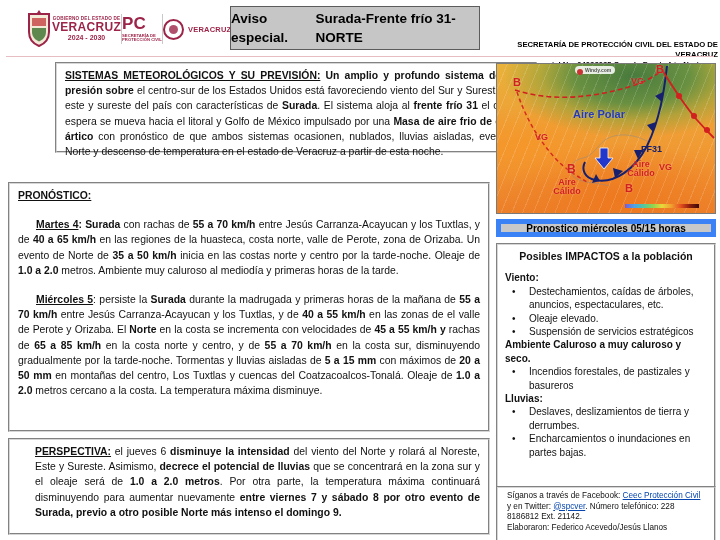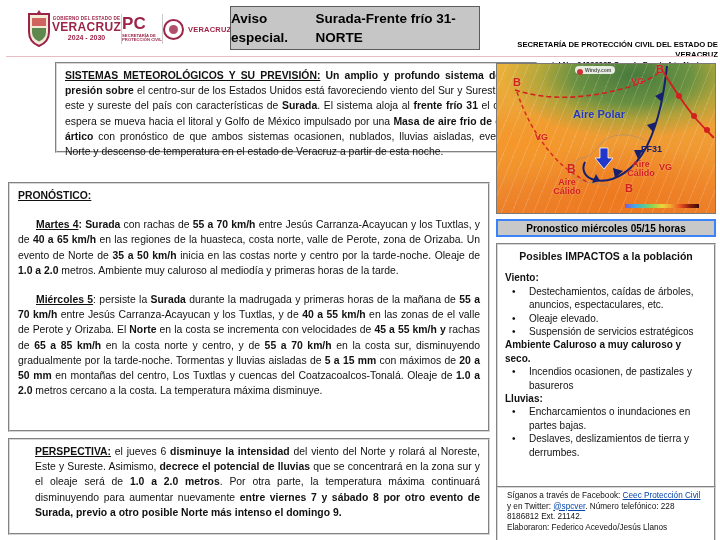--- a/index.html
+++ b/index.html
@@ -63,21 +63,21 @@
   .lbl-navy { color:#17206e; }
   .wrap2 { white-space:normal; width:36px; text-align:center; line-height:1.05; }
   .windy { position:absolute; left:78px; top:2px; background:rgba(255,255,255,.85); border-radius:6px;
     font-size:5px; font-weight:700; color:#555; padding:1px 4px 1px 10px; }
   .windy::before { content:""; position:absolute; left:2px; top:2.5px; width:6px; height:6px;
     border-radius:50%; background:#c33; }
   .scalebar { position:absolute; left:128px; top:140px; width:74px; height:4px;
     background:linear-gradient(90deg,#7b5bd6,#4aa3e8,#52c7a0,#8fd44f,#e8d83a,#f0a030,#e85020,#8c1c0e,#3a0a06); }
 
   .map-caption { position:absolute; left:496px; top:219px; width:220px; height:18px;
-    background:#c8c8c8; border:2px solid #3b82f6; display:flex; align-items:center; justify-content:center;
+    background:#c8c8c8; border:5px solid #3b82f6; display:flex; align-items:center; justify-content:center;
     font-size:10px; font-weight:800; color:#000; }
 
   .impacts-box { position:absolute; left:496px; top:243px; width:220px; height:284px;
     border:2px groove #d6d6d6; background:#fff; padding:5px 7px; font-size:10px; line-height:13.4px; }
   .impacts-title { text-align:center; font-weight:800; font-size:10.5px; margin-bottom:8px; }
   .impact-heading { font-weight:800; }
   .impacts-box ul { list-style:none; }
   .impacts-box li { position:relative; padding-left:24px; }
   .impacts-box li::before { content:"\2022"; position:absolute; left:7px; top:0; }
 
@@ -192,26 +192,26 @@
 
   <div class="impact-heading">Viento:</div>
   <ul>
     <li>Destechamientos, caídas de árboles, anuncios, espectaculares, etc.</li>
     <li>Oleaje elevado.</li>
     <li>Suspensión de servicios estratégicos</li>
   </ul>
 
   <div class="impact-heading">Ambiente Caluroso a muy caluroso y seco.</div>
   <ul>
-    <li>Incendios ocasionen, de pastizales y basureros</li>
+    <li>Incendios forestales, de pastizales y basureros</li>
   </ul>
 
   <div class="impact-heading">Lluvias:</div>
   <ul>
+    <li>Deslaves, deslizamientos de tierra y derrumbes.</li>
     <li>Encharcamientos o inundaciones en partes bajas.</li>
-    <li>Deslaves, deslizamientos de tierra y derrumbes.</li>
   </ul>
 </div>
 
 <div class="footer-box">
   <p><span>Síganos a través de Facebook: </span><span class="tlink">Ceec Protección Civil</span><span> y en Twitter: </span><span class="tlink">@spcver</span><span>. Número telefónico: 228 8186812 Ext. 21142.</span></p>
   <p>Elaboraron: Federico Acevedo/Jesús Llanos</p>
 </div>
 
 </body></html>

